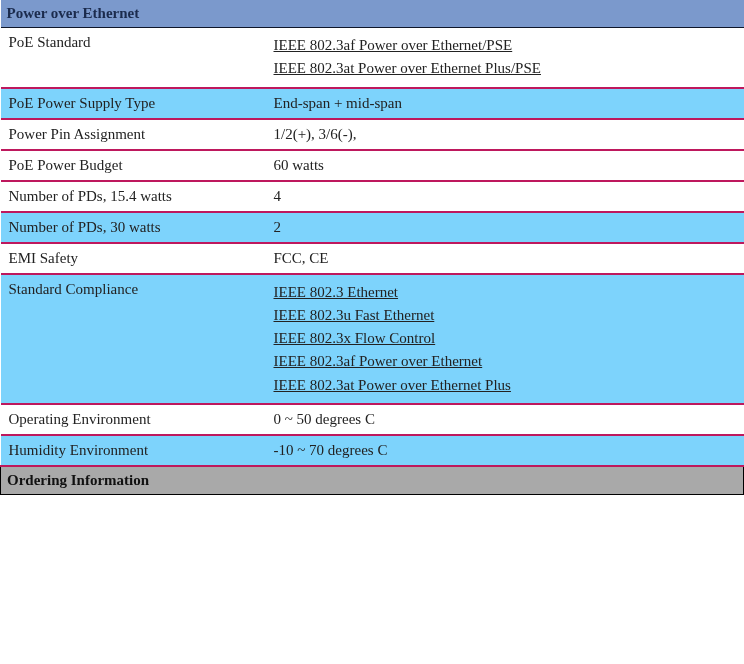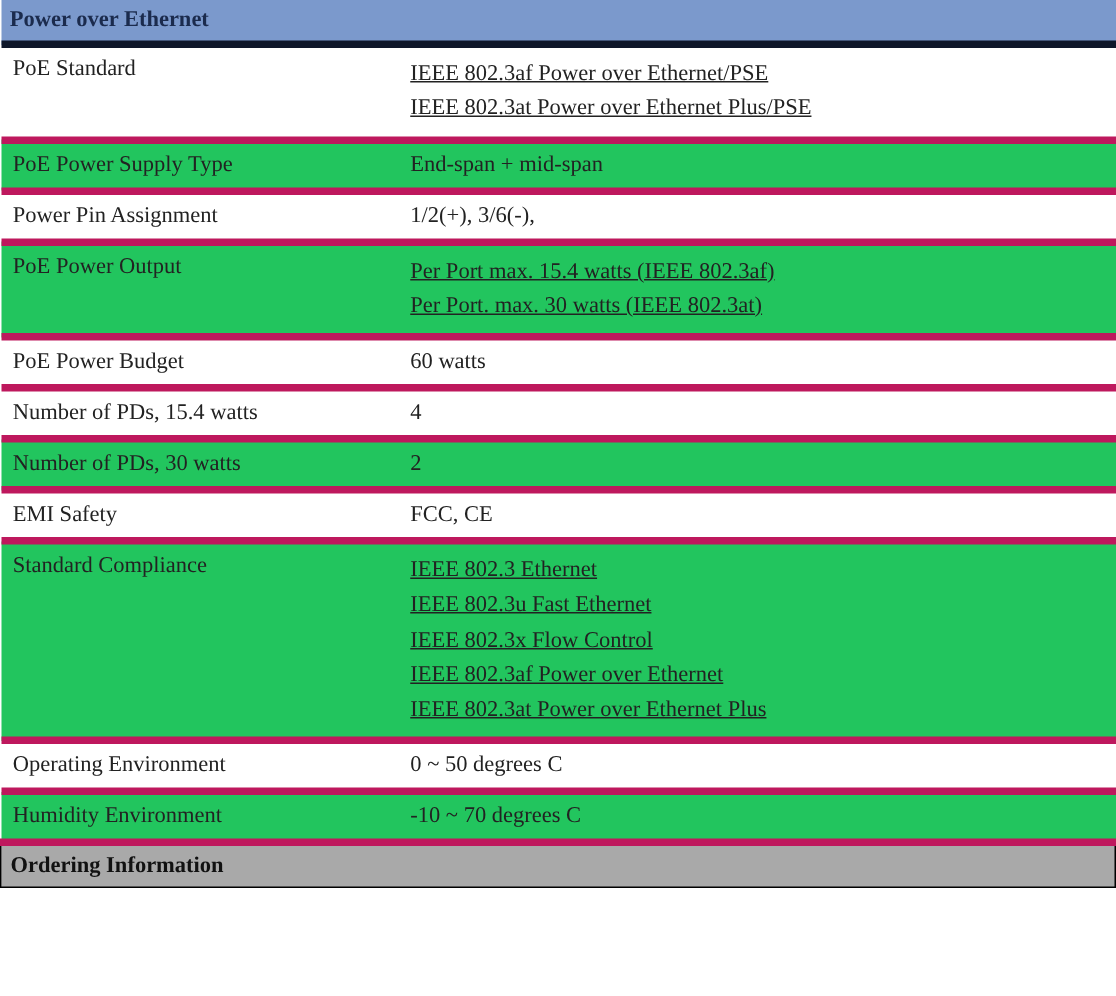--- a/index.html
+++ b/index.html
@@ -14,33 +14,33 @@
     width: 744px;
   }
   table {
     width: 100%;
     border-collapse: collapse;
     table-layout: fixed;
   }
   td {
     padding: 6px 8px;
     vertical-align: top;
-    border-bottom: 5px solid #be185d;
+    border-bottom: 2px solid #be185d;
   }
   col.label { width: 265px; }
   col.value { width: auto; }
   .section-header td {
     background: #7b99cc;
     color: #1b2b4d;
     font-weight: bold;
-    border-bottom: 5px solid #0f172a;
+    border-bottom: 1px solid #0f172a;
     padding: 5px 6px;
   }
   .alt td {
-    background: #22c55e;
+    background: #7dd3fc;
   }
   .multi-line span {
     display: block;
     line-height: 1.55;
     text-decoration: underline;
   }
   .ordering-header td {
     background: #a9a9a9;
     color: #111;
     font-weight: bold;
@@ -69,27 +69,20 @@
       <span>IEEE 802.3at Power over Ethernet Plus/PSE</span>
     </td>
   </tr>
   <tr class="alt">
     <td>PoE Power Supply Type</td>
     <td>End-span + mid-span</td>
   </tr>
   <tr>
     <td>Power Pin Assignment</td>
     <td>1/2(+), 3/6(-),</td>
-  </tr>
-  <tr class="alt">
-    <td>PoE Power Output</td>
-    <td class="multi-line">
-      <span>Per Port max. 15.4 watts (IEEE 802.3af)</span>
-      <span>Per Port. max. 30 watts (IEEE 802.3at)</span>
-    </td>
   </tr>
   <tr>
     <td>PoE Power Budget</td>
     <td>60 watts</td>
   </tr>
   <tr>
     <td>Number of PDs, 15.4 watts</td>
     <td>4</td>
   </tr>
   <tr class="alt">

